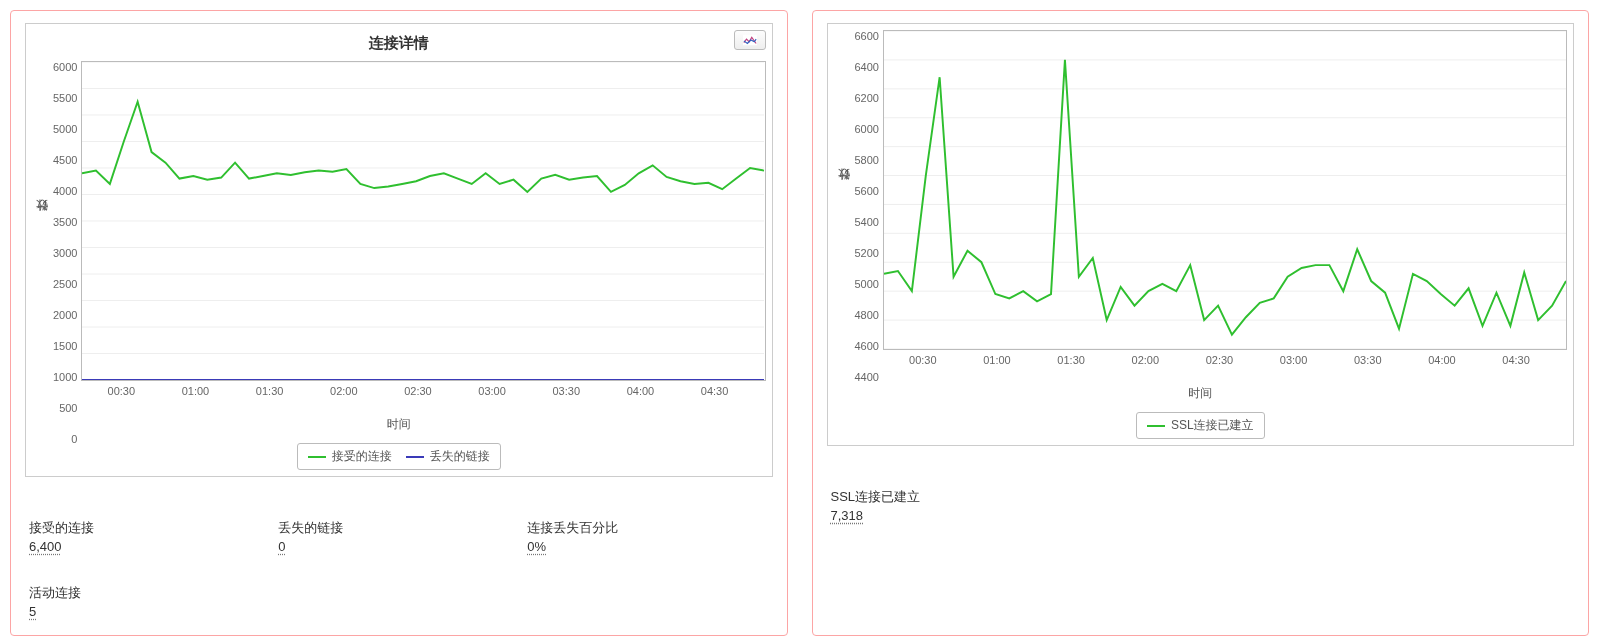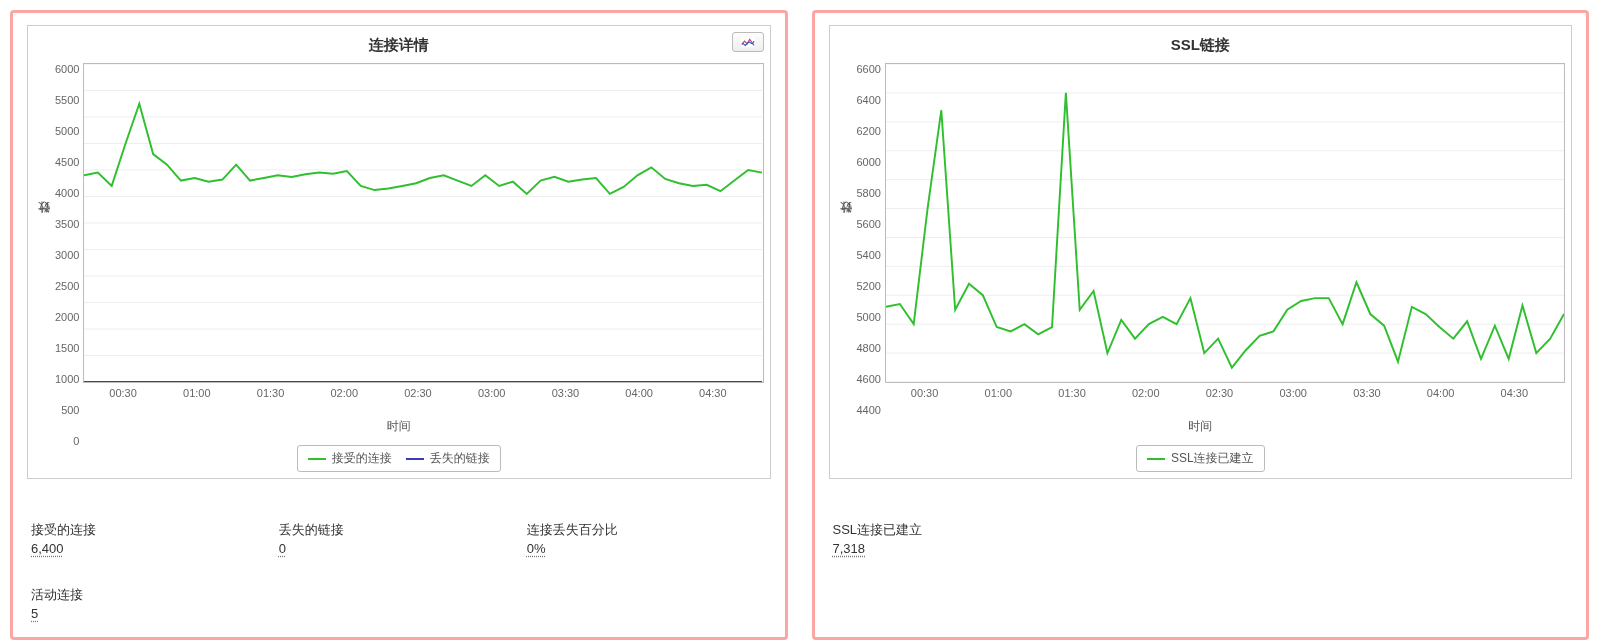--- a/index.html
+++ b/index.html
@@ -7,21 +7,21 @@
     margin: 0;
     padding: 10px;
     font-family: Arial, "Microsoft YaHei", sans-serif;
     font-size: 12px;
     color: #333;
     background: #fff;
     display: flex;
     gap: 24px;
   }
   .panel {
-    border: 3px solid #fca5a5;
+    border: 1px solid #fca5a5;
     border-radius: 4px;
     padding: 12px 14px 16px 14px;
     background: #fff;
     flex: 1;
     position: relative;
   }
   .panel-left { flex: 1; }
   .panel-right { flex: 1; }
   .chart-area {
     position: relative;
@@ -183,21 +183,20 @@
     <div>
       <div class="stat-label">活动连接</div>
       <div class="stat-value">5</div>
     </div>
     <div></div>
   </div>
 </div>
 
 <div class="panel panel-right">
   <div class="chart-area">
-    <div class="chart-title">SSL链接</div>
     <div class="plot-row">
       <div class="ylabel">计数</div>
       <div class="yticks" id="yticks-right">
           <div>6600</div>
           <div>6400</div>
           <div>6200</div>
           <div>6000</div>
           <div>5800</div>
           <div>5600</div>
           <div>5400</div>

